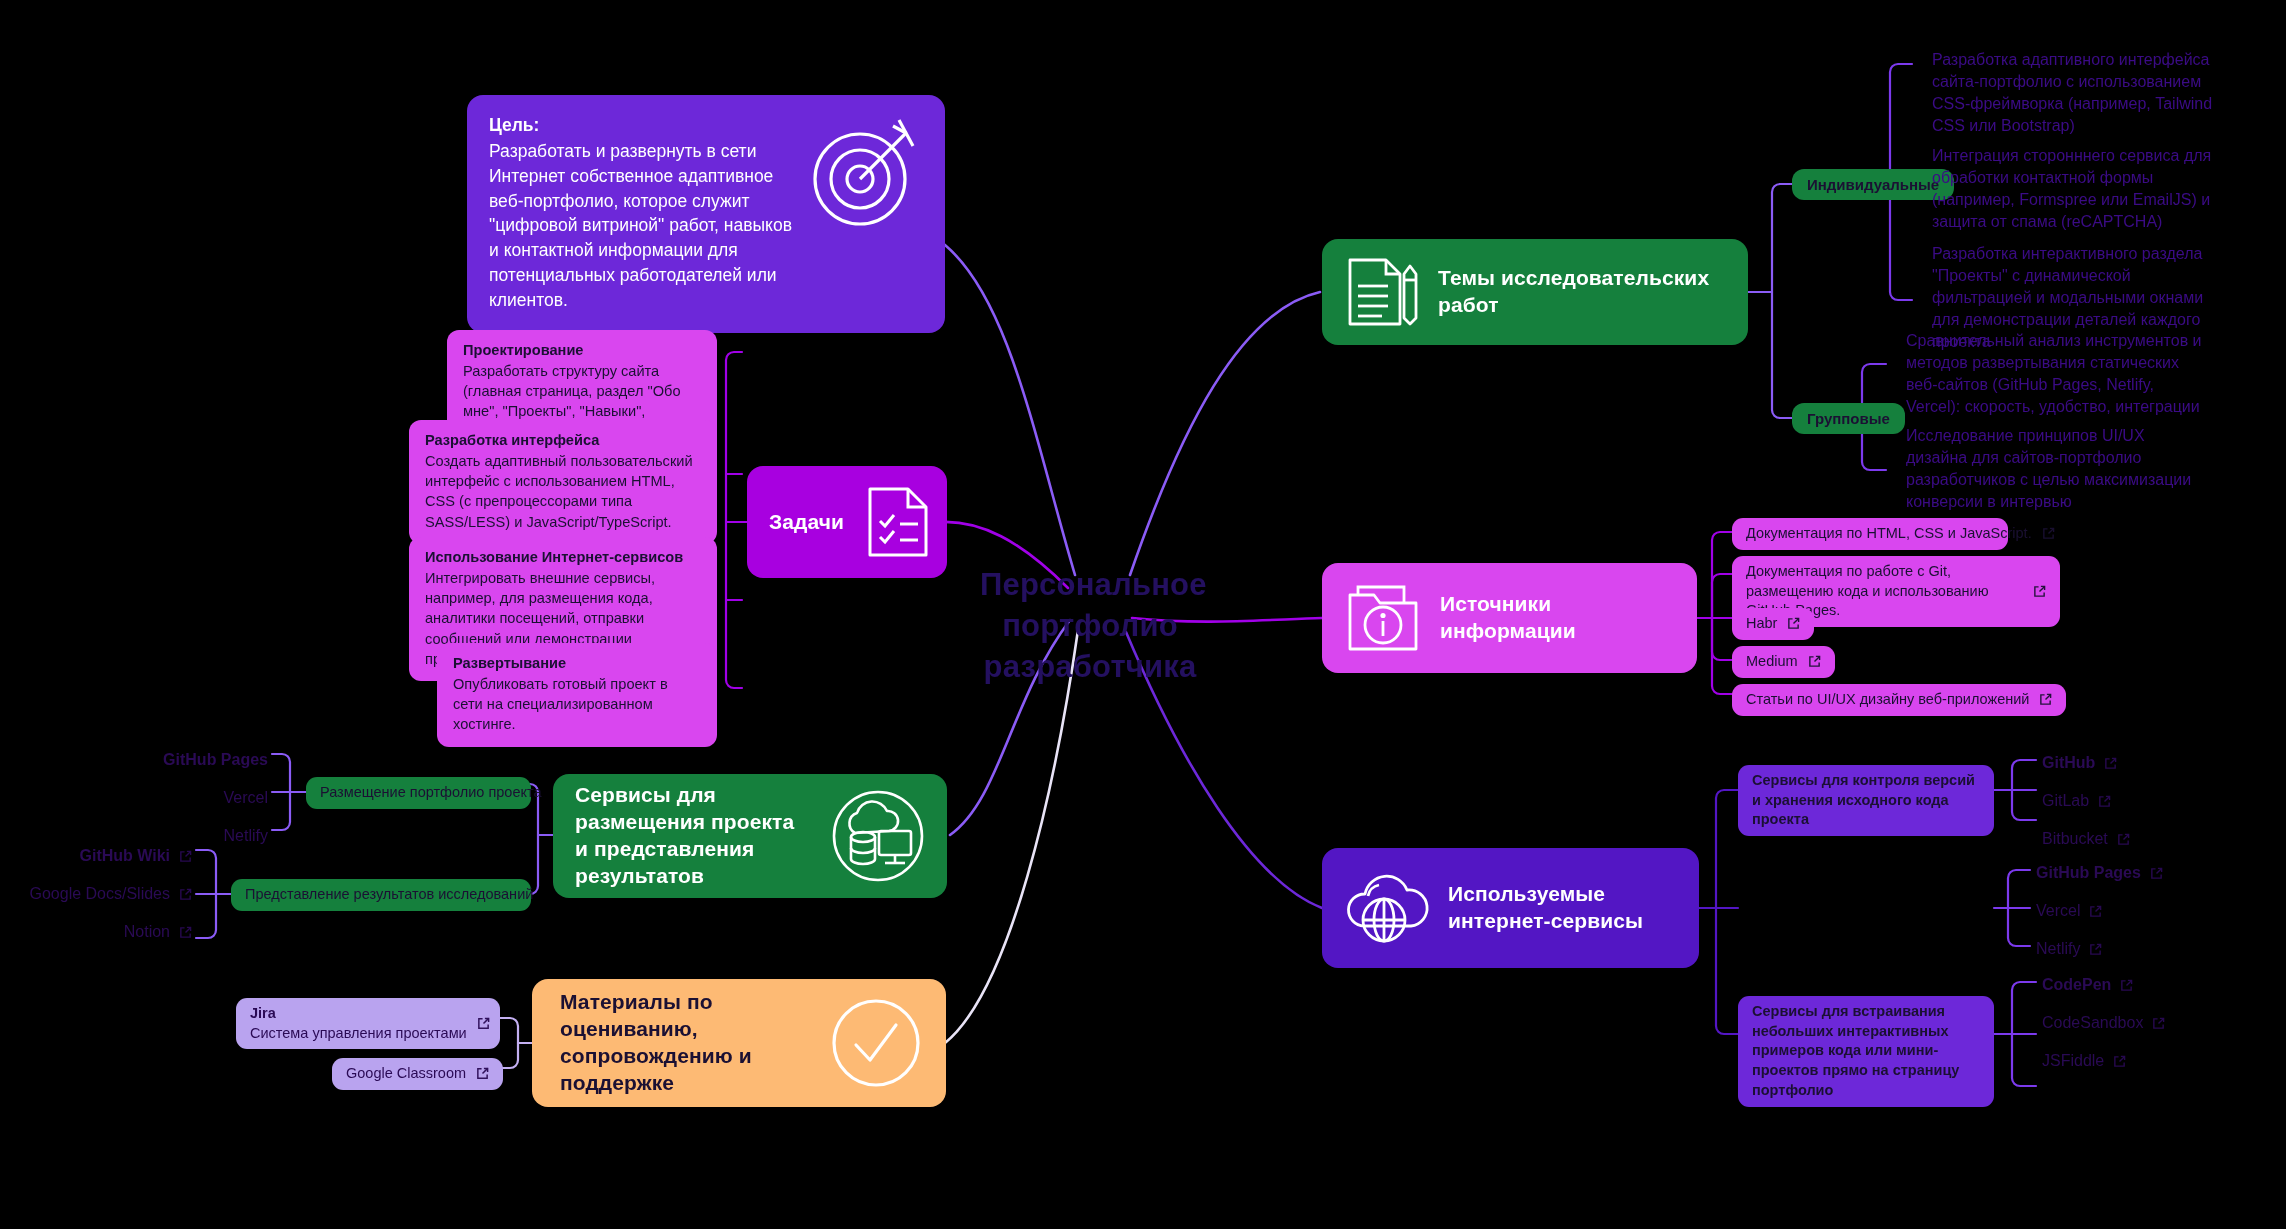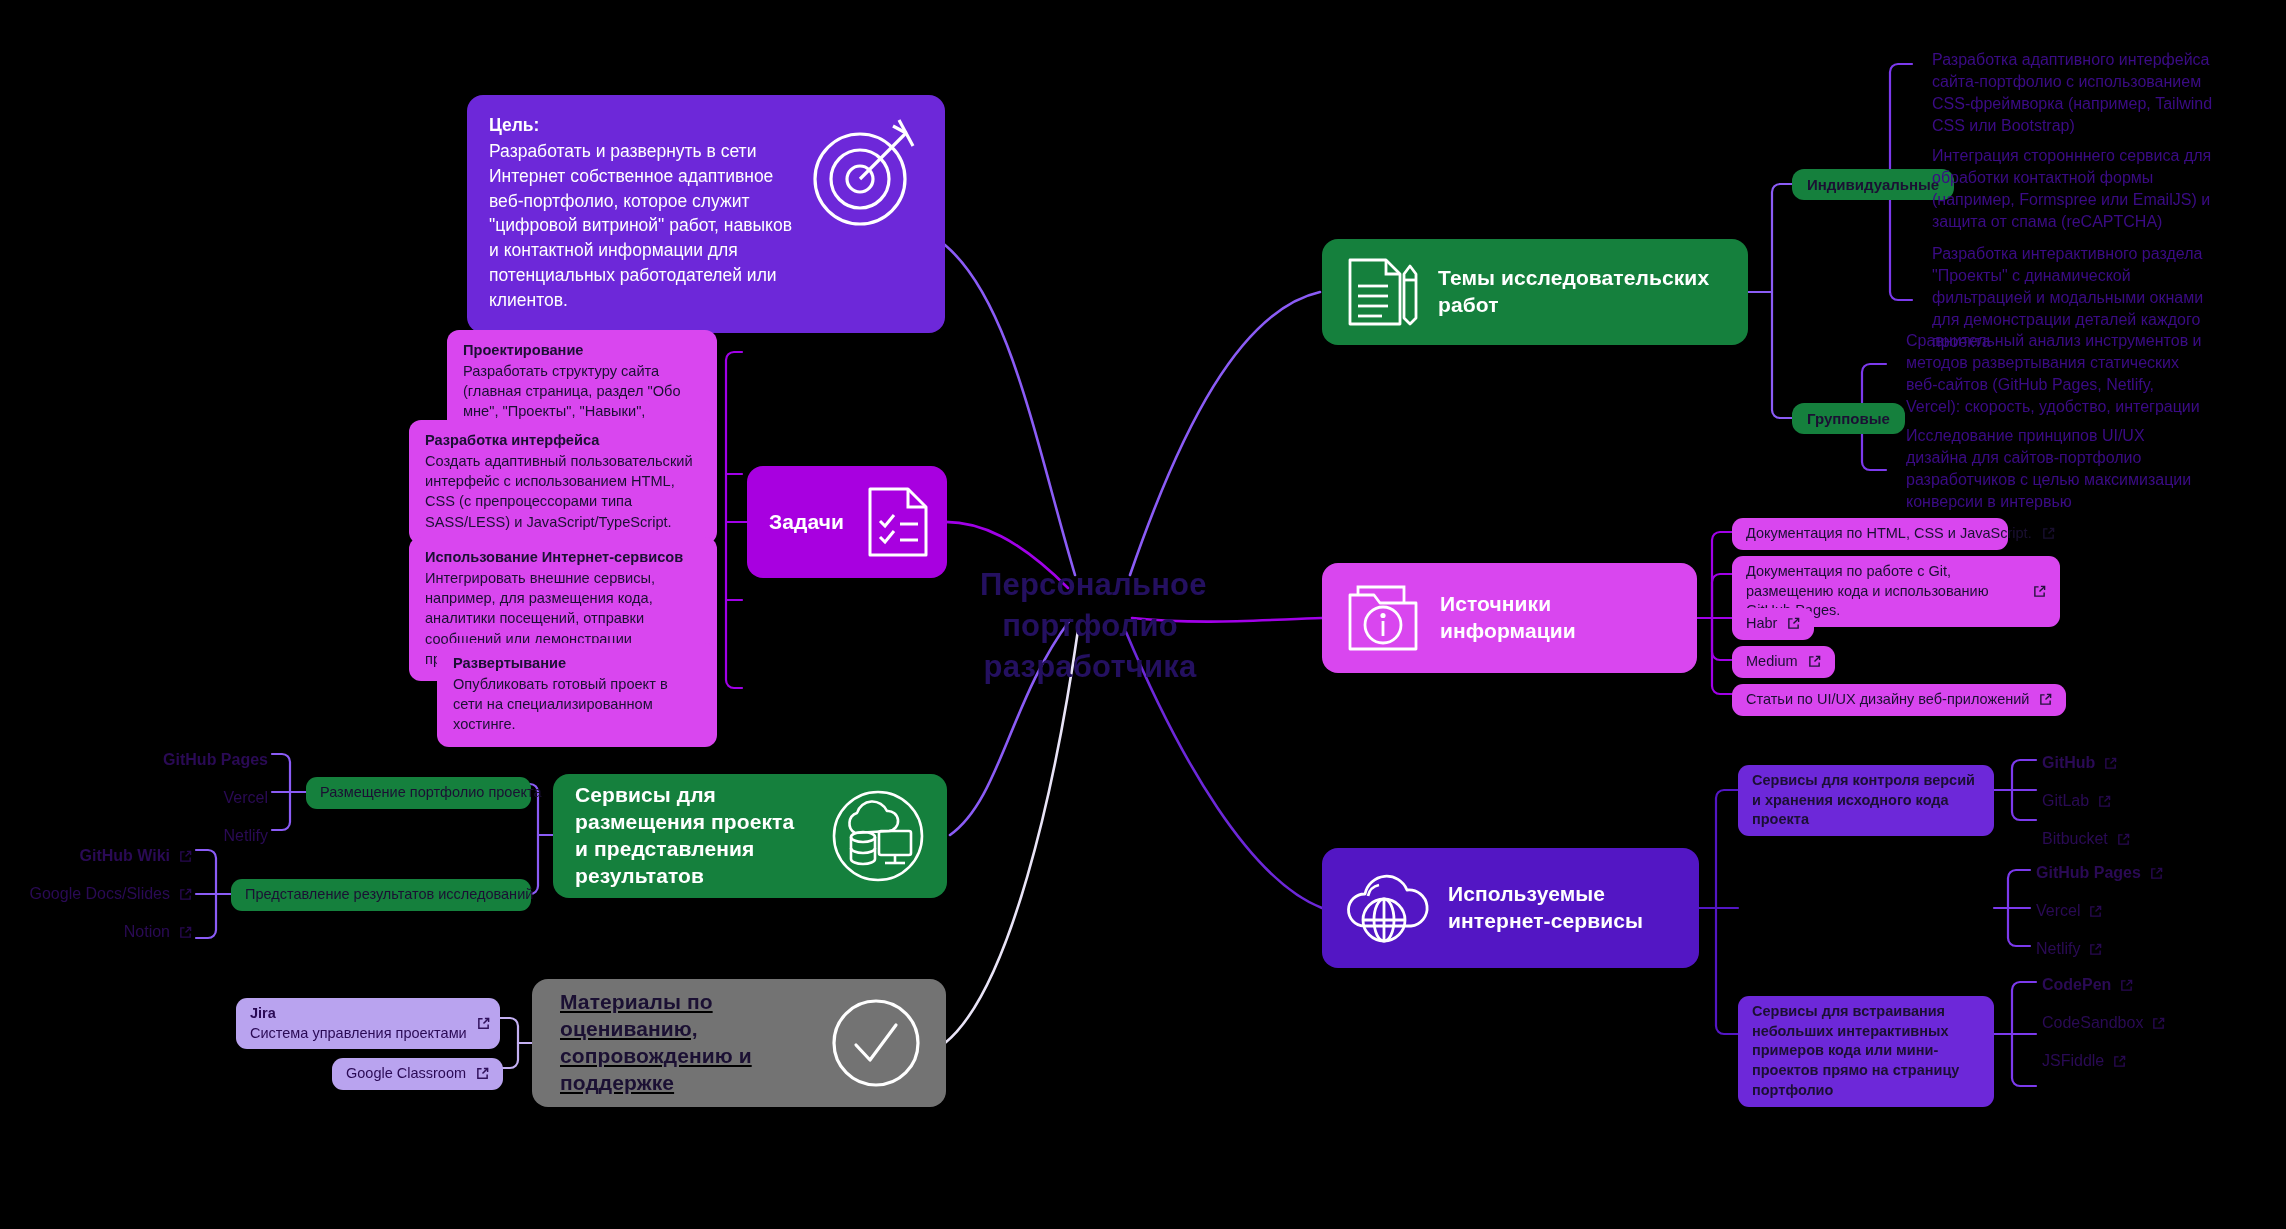--- a/index.html
+++ b/index.html
@@ -60,21 +60,21 @@
     flex: 0 0 auto;
     display: flex;
     align-items: center;
     justify-content: center;
   }
   .branch.rev { flex-direction: row-reverse; }
   .bg-violet700 { background: #6d28d9; }
   .bg-purple-bright { background: #d946ef; }
   .bg-indigo700 { background: #5316c4; }
   .bg-violet500 { background: #15803d; }
-  .bg-lilac { background: #737373; text-decoration: underline; }
+  .bg-lilac { background: #fdba74; }
   .bg-magenta { background: #a800e0; }
   .bg-lilac-soft { background: #b9a3ef; }
 
   .tx-white { color: #ffffff; }
   .tx-ink { color: #1b1033; }
   .tx-deep { color: #2a0a55; }
   .tx-dark-violet { color: #3b0b86; }
 
   
   .goal {

